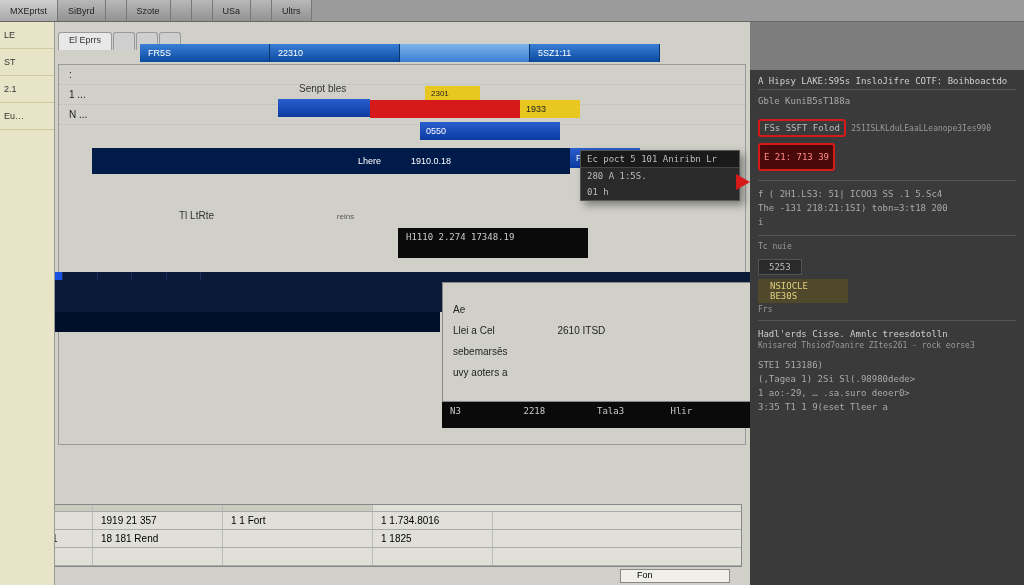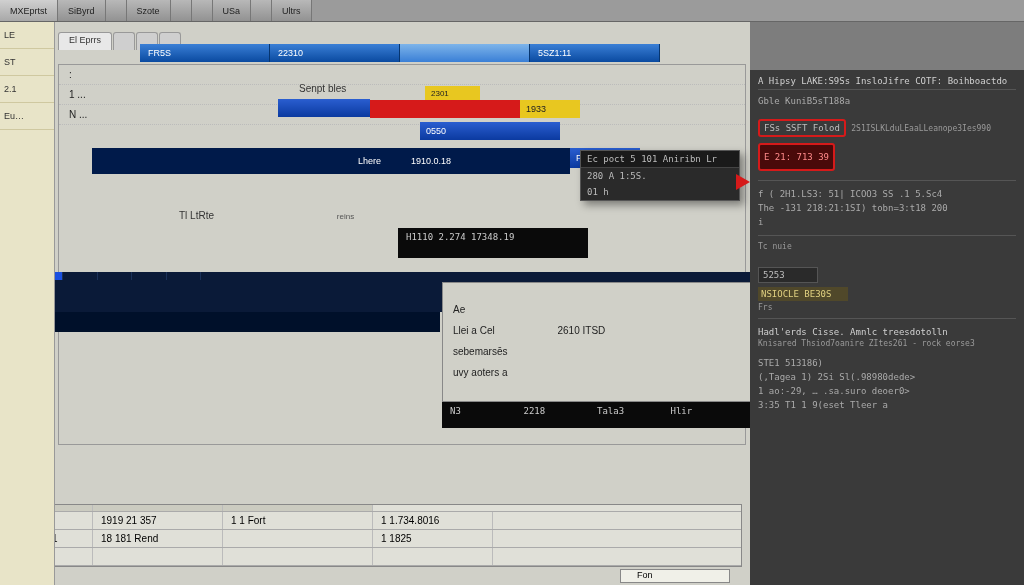--- a/index.html
+++ b/index.html
@@ -298,22 +298,22 @@
 
   <div class="sep"></div>
   <div class="line">f ( 2H1.LS3: 51| ICOO3 SS .1  5.Sc4</div>
   <div class="line">The  -131 218:21:1SI)  tobn=3:t18 200</div>
   <div class="line">i</div>
 
   <div class="sep"></div>
   <div style="display:flex;align-items:center;gap:6px">
     <span class="sub">Tc nuie</span>
   </div>
-  <div style="background:#2a2a2a;border:1px solid #555;padding:2px 4px;width:60px;margin-top:16px">5253</div>
-  <div style="background:#50482a;padding:2px 3px;margin-top:4px;width:90px;color:#e0d080">NSIOCLE BE30S</div>
+  <div style="background:#2a2a2a;border:1px solid #555;padding:2px 10px;width:44px;margin-top:8px">5253</div>
+  <div style="background:#50482a;padding:2px 12px;margin-top:4px;width:90px;color:#e0d080">NSIOCLE BE30S</div>
   <div class="sub" style="margin-top:2px">Frs</div>
 
   <div class="sep"></div>
   <div class="line" style="color:#d0d0d0">Hadl'erds Cisse.    Amnlc treesdotolln</div>
   <div class="sub">Knisared Thsiod7oanire ZItes261 - rock eorse3</div>
 
   <div style="margin-top:8px">
     <div class="line">STE1 513186)</div>
     <div class="line">(,Tagea 1)  2Si Sl(.98980dede&gt;</div>
     <div class="line">1 ao:-29,  … .sa.suro deoer0&gt;</div>

